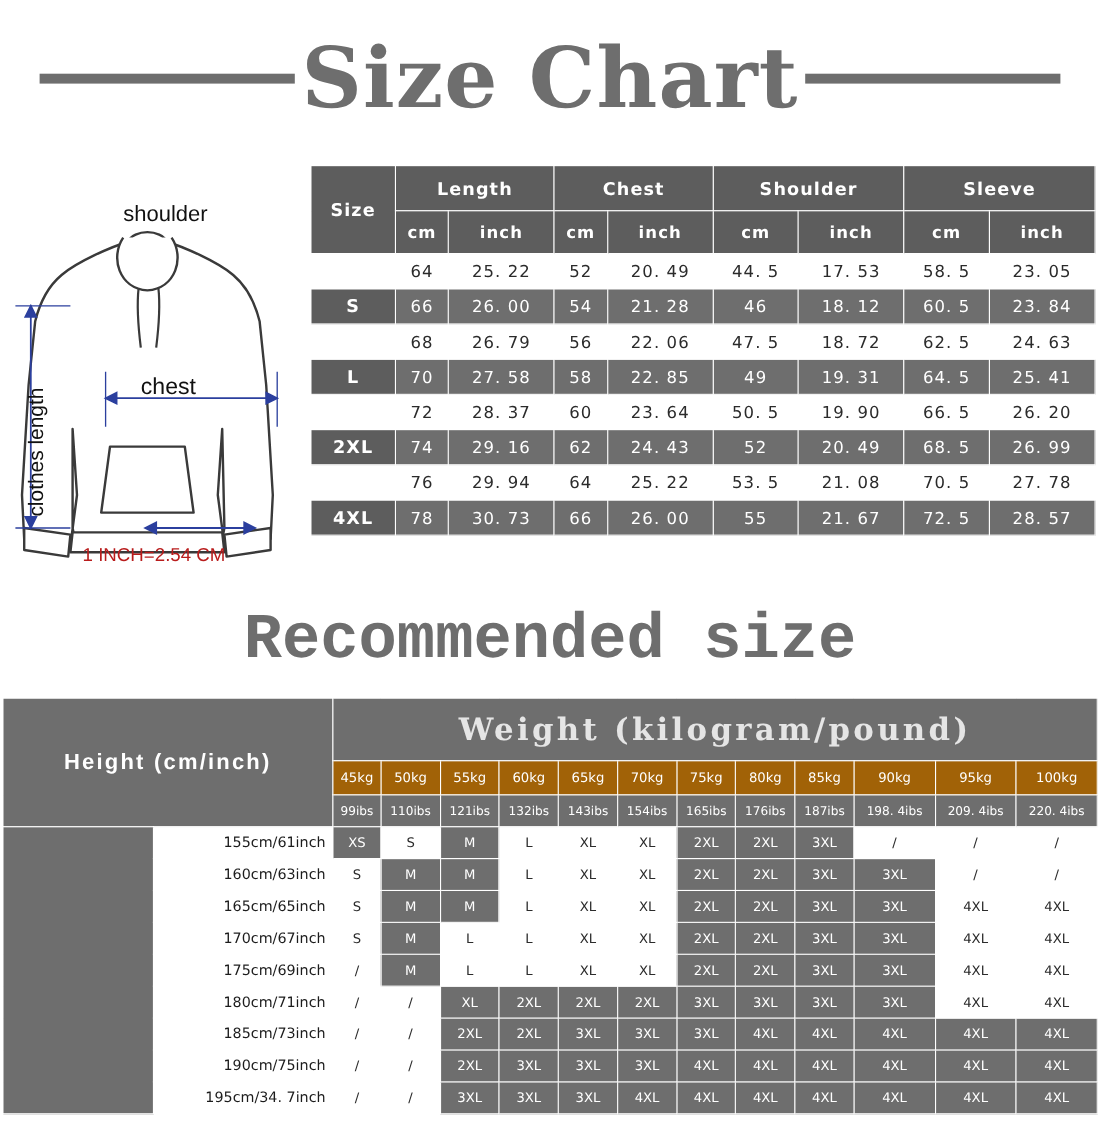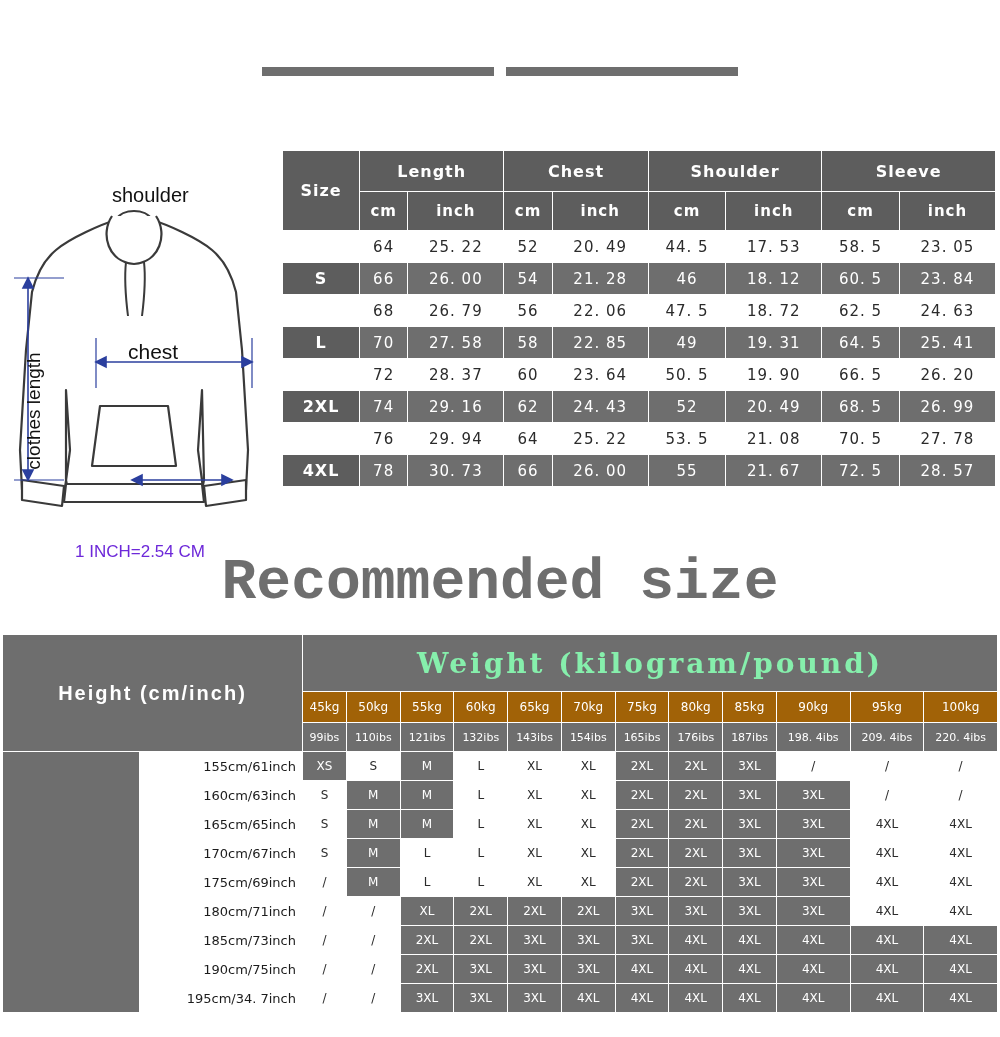--- a/index.html
+++ b/index.html
@@ -31,23 +31,23 @@
     letter-spacing:1px;
     white-space:nowrap;
   }
 
   
   .illus{
     position:absolute;left:4px;top:150px;width:272px;height:400px;
   }
   .illus svg{display:block;}
   .inch-note{
-    position:absolute;left:4px;top:542px;width:272px;text-align:center;
+    position:absolute;left:4px;top:495px;width:272px;text-align:center;
     font-family:"Liberation Sans", sans-serif;
-    font-size:17px;color:#6d28d9;font-weight:normal;
+    font-size:17px;color:#b91c1c;font-weight:normal;
   }
 
   
   .size-table{
     position:absolute;left:282px;top:150px;
     border-collapse:collapse;
     width:714px;
   }
   .size-table td,.size-table th{
     border:1px solid #ffffff;
@@ -91,41 +91,42 @@
     text-align:center;
     font-family:"DejaVu Sans", sans-serif;
     font-size:12px;
     height:28px;
     padding:0;
     color:#2b2b2b;
     background:#ffffff;
   }
   .rec-table td.dark{background:#6e6e6e;color:#ffffff;}
   .rec-table td.head-weight{
-    background:#6e6e6e;color:#86efac;font-weight:bold;
+    background:#6e6e6e;color:#e5e5e5;font-weight:bold;
     font-family:"DejaVu Serif", serif;
     font-size:28px;letter-spacing:3px;height:56px;
   }
   .rec-table td.corner{
     background:#6e6e6e;color:#ffffff;font-weight:bold;
     font-family:Liberation Sans, sans-serif;
     font-size:20px;letter-spacing:2px;line-height:26px;
   }
   .rec-table td.kg{background:#a16207;color:#ffffff;font-size:12px;height:30px;}
   .rec-table td.ibs{background:#6e6e6e;color:#ffffff;font-size:11px;height:28px;}
   .rec-table td.height-cell{
     background:#ffffff;color:#1c1c1c;font-size:13px;text-align:right;
     padding-right:6px;font-family:"DejaVu Sans", sans-serif;
   }
 </style>
 </head>
 <body>
 
 <div class="title-row">
   <div class="title-rule left"></div>
+  <div class="title-text">Size Chart</div>
   <div class="title-rule right"></div>
 </div>
 
 <div class="illus">
   <svg width="272" height="400" viewBox="0 0 272 400" xmlns="http://www.w3.org/2000/svg">
 
     <g fill="#ffffff" stroke="#3a3a3a" stroke-width="2.2" stroke-linejoin="round">
       <path d="M112 70 C98 74 66 88 52 100 C40 110 32 126 28 142 L22 200 L16 300 L18 340 L60 346 L66 300 L62 240
                L62 330 L66 350 L196 350 L200 330 L198 240 L194 300 L200 346 L242 340 L244 300 L238 200 L232 142
                C228 126 220 110 208 100 C194 88 162 74 148 70 Z"></path>

